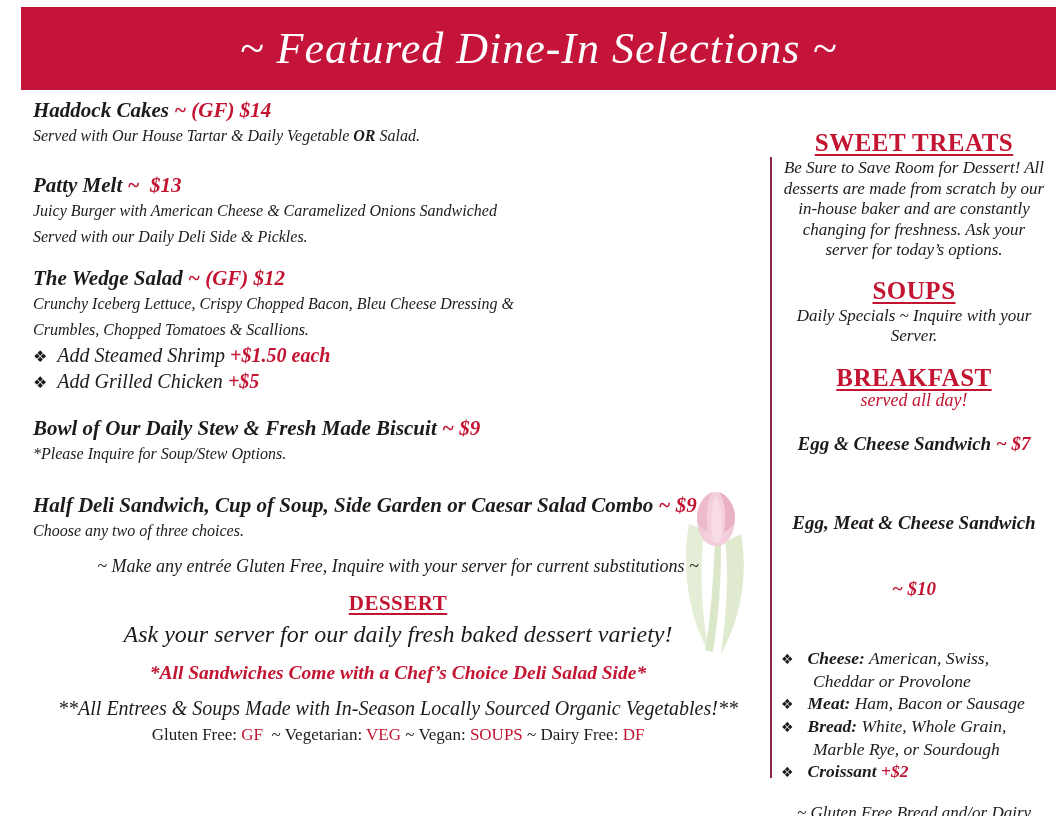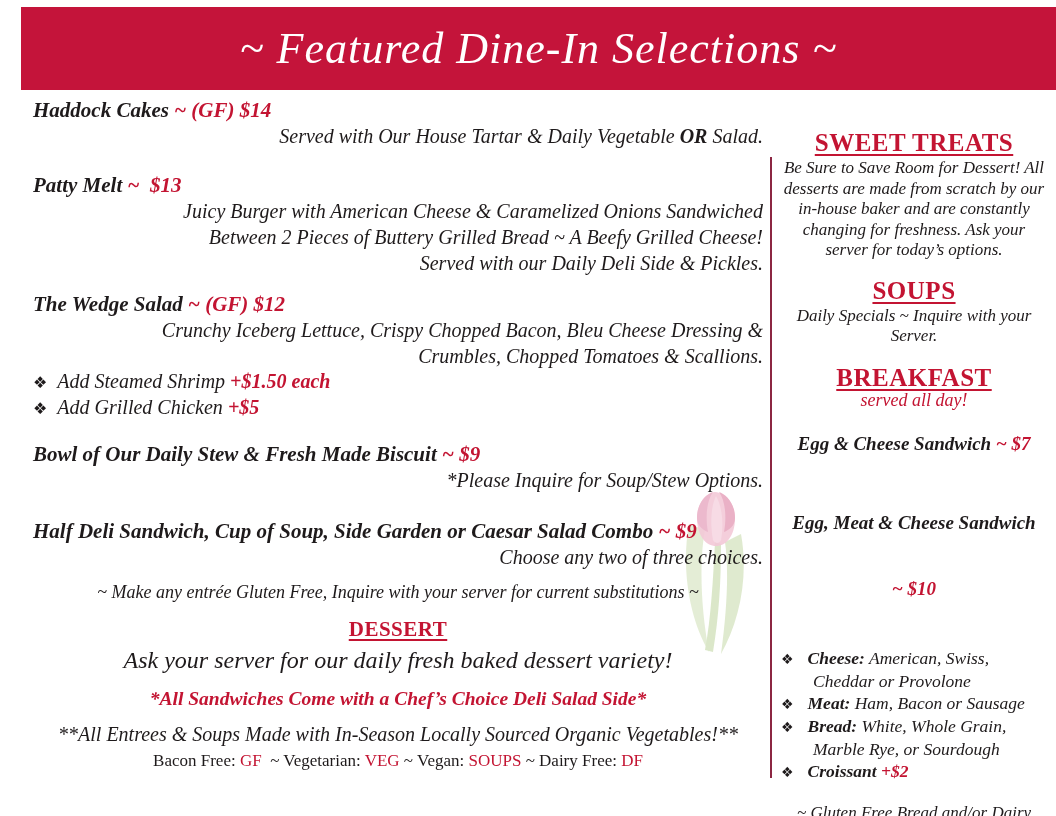--- a/index.html
+++ b/index.html
@@ -24,21 +24,21 @@
   }
   
   .left-col{
     position:absolute;left:33px;top:97px;width:730px;z-index:2;
   }
   .item-title{
     font-size:21px;font-weight:bold;font-style:italic;line-height:26px;white-space:pre-wrap;
   }
   .price{color:var(--accent-red);font-weight:bold;font-style:italic;}
   .item-desc{
-    font-size:20px;font-style:italic;line-height:26px;white-space:pre-wrap;text-align:right;
+    font-size:16px;font-style:italic;line-height:26px;white-space:pre-wrap;
   }
   .desc-bold{font-weight:bold;}
   .bullet-line{
     font-size:20px;font-style:italic;line-height:25px;
     padding-left:30px;text-indent:-30px;
   }
   .bullet{
     font-family:"DejaVu Sans", sans-serif;font-style:normal;font-size:16px;
     margin-right:10px;color:var(--ink);
   }
@@ -114,21 +114,20 @@
 <main class="left-col">
 
   <section>
     <div class="item-title"><span>Haddock Cakes </span><span class="price">~ (GF) $14</span></div>
     <div class="item-desc"><span>Served with Our House Tartar &amp; Daily Vegetable </span><span class="desc-bold">OR</span><span> Salad.</span></div>
   </section>
 
   <section class="mt-23">
     <div class="item-title"><span>Patty Melt </span><span class="price">~  $13</span></div>
     <div class="item-desc">Juicy Burger with American Cheese &amp; Caramelized Onions Sandwiched</div>
-    <div class="item-desc">Between 2 Pieces of Buttery Grilled Bread ~ A Beefy Grilled Cheese!</div>
     <div class="item-desc">Served with our Daily Deli Side &amp; Pickles.</div>
   </section>
 
   <section class="mt-15">
     <div class="item-title"><span>The Wedge Salad </span><span class="price">~ (GF) $12</span></div>
     <div class="item-desc">Crunchy Iceberg Lettuce, Crispy Chopped Bacon, Bleu Cheese Dressing &amp;</div>
     <div class="item-desc">Crumbles, Chopped Tomatoes &amp; Scallions.</div>
     <div class="bullet-line"><span class="bullet">❖</span><span>Add Steamed Shrimp </span><span class="price">+$1.50 each</span></div>
     <div class="bullet-line"><span class="bullet">❖</span><span>Add Grilled Chicken </span><span class="price">+$5</span></div>
   </section>
@@ -141,21 +140,21 @@
   <section class="mt-25">
     <div class="item-title"><span>Half Deli Sandwich, Cup of Soup, Side Garden or Caesar Salad Combo </span><span class="price">~ $9</span></div>
     <div class="item-desc">Choose any two of three choices.</div>
   </section>
 
   <div class="gf-note centered">~ Make any entrée Gluten Free, Inquire with your server for current substitutions ~</div>
   <div class="dessert-heading centered">DESSERT</div>
   <div class="dessert-text centered">Ask your server for our daily fresh baked dessert variety!</div>
   <div class="sandwich-note centered">*All Sandwiches Come with a Chef’s Choice Deli Salad Side*</div>
   <div class="entrees-note centered">**All Entrees &amp; Soups Made with In-Season Locally Sourced Organic Vegetables!**</div>
-  <div class="legend centered"><span>Bacon Free: </span><span class="code">GF</span><span>  ~ Vegetarian: </span><span class="code">VEG</span><span> ~ Vegan: </span><span class="code">SOUPS</span><span> ~ Dairy Free: </span><span class="code">DF</span></div>
+  <div class="legend centered"><span>Gluten Free: </span><span class="code">GF</span><span>  ~ Vegetarian: </span><span class="code">VEG</span><span> ~ Vegan: </span><span class="code">SOUPS</span><span> ~ Dairy Free: </span><span class="code">DF</span></div>
 </main>
 
 <div class="divider"></div>
 
 <aside class="sidebar">
 
   <section>
     <div class="sb-heading">SWEET TREATS</div>
     <div class="sb-body">Be Sure to Save Room for Dessert! All desserts are made from scratch by our in-house baker and are constantly changing for freshness. Ask your server for today’s options.</div>
   </section>

